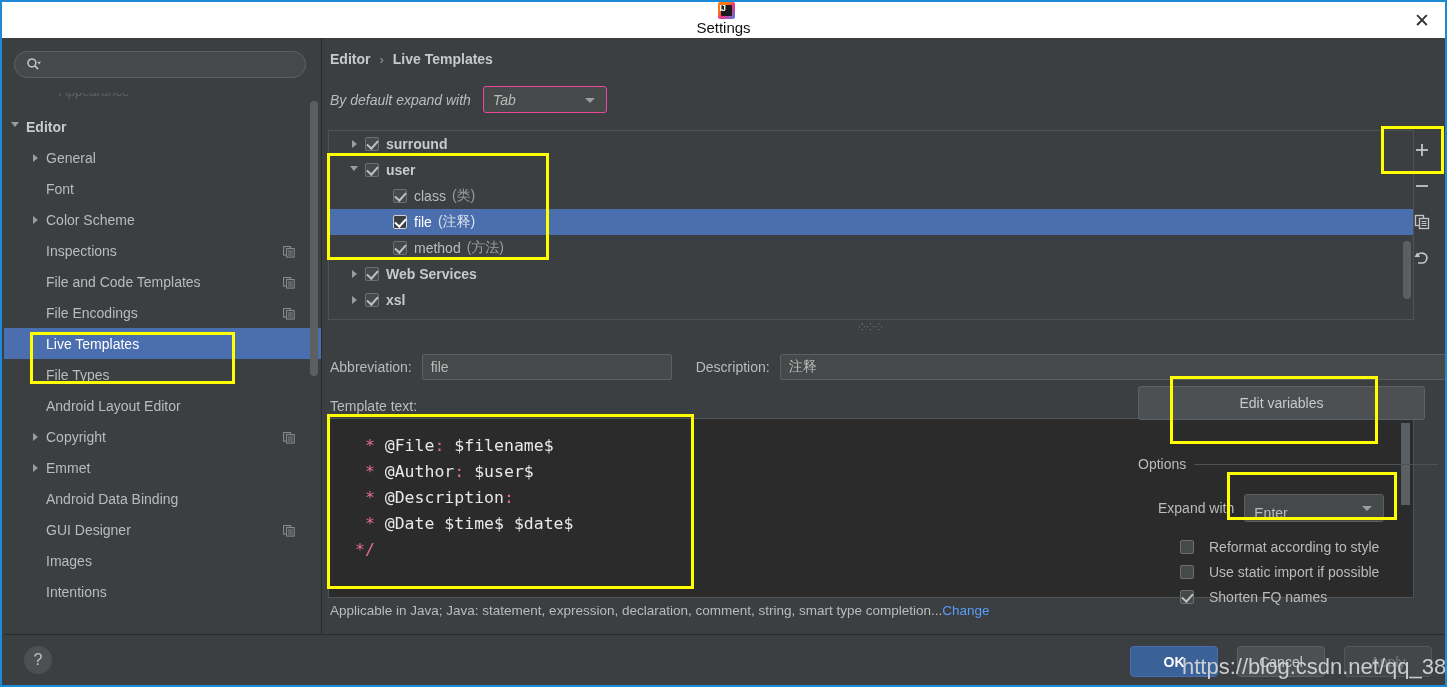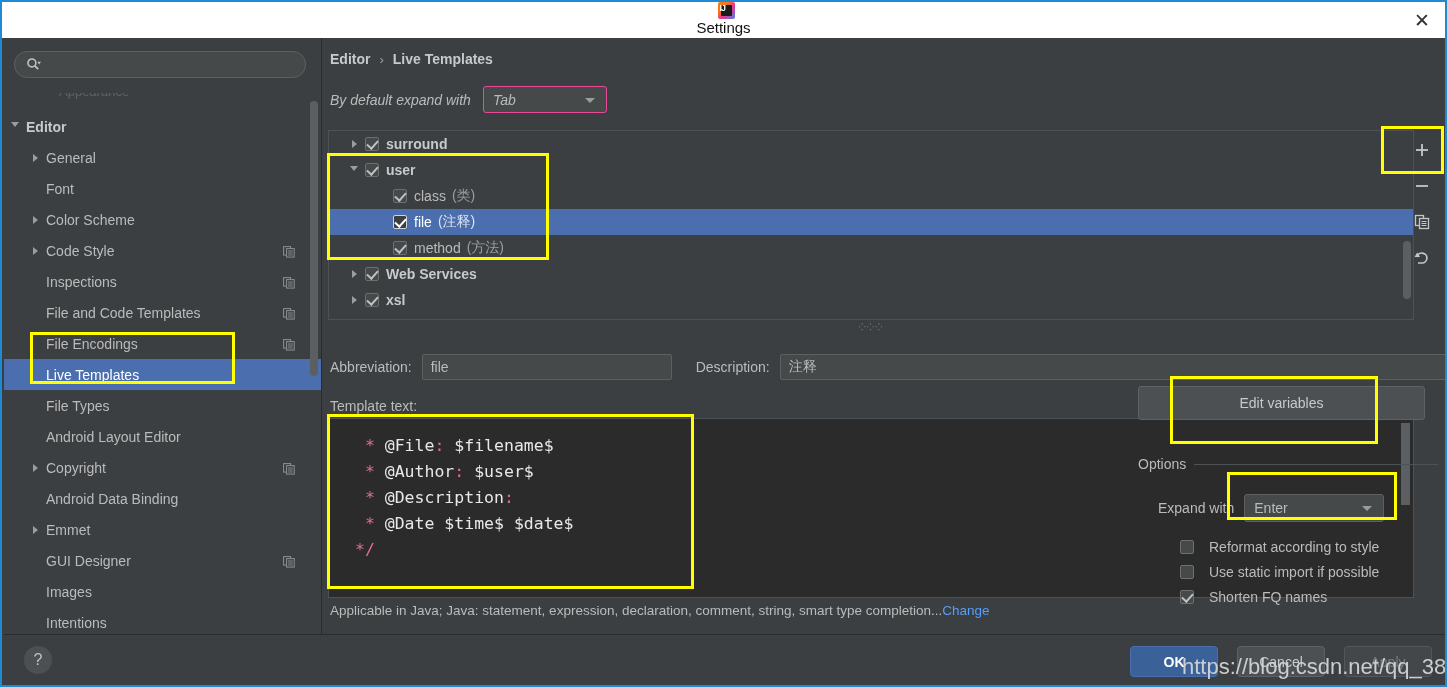--- a/index.html
+++ b/index.html
@@ -270,21 +270,21 @@
   }
   .optgroup .gline { flex: 1; height: 1px; background: #4e5254; }
   .expwith {
     position: absolute; left: 20px; top: 38px;
     display: flex; align-items: center; gap: 10px;
   }
   .expwith .lbl { font-size: 14px; color: #bbbbbb; }
   .combo2 {
     width: 140px; height: 28px;
     background: #45494a; border: 1px solid #5e6060; border-radius: 3px;
-    display: flex; align-items: center; position: relative; cursor: pointer;
+    display: flex; align-items: flex-end; position: relative; cursor: pointer;
   }
   .combo2 .val { padding-left: 9px; font-size: 14px; color: #bbbbbb; }
   .combo2 .caret {
     position: absolute; right: 11px; top: 50%; margin-top: -2px;
     width: 0; height: 0;
     border-left: 5px solid transparent; border-right: 5px solid transparent;
     border-top: 5px solid #9a9d9e;
   }
   .optlist { position: absolute; left: 42px; top: 78px; }
   .optrow {
@@ -381,34 +381,20 @@
           </div>
           <div class="trow">
             <span style="width: 20px;"></span>
             <span class="arrow-slot">
               <span class="arrow"></span>
             </span>
             <span>Color Scheme</span>
           </div>
           <div class="trow">
             <span style="width: 20px;"></span>
-            <span class="arrow-slot">
-              <span class="arrow"></span>
-            </span>
-            <span>Code Style</span>
-            <span class="copy-ic"><svg width="12" height="12" viewBox="0 0 12 12">
-                <rect x="0.6" y="0.6" width="7" height="8.5" fill="none" stroke="#8d9091" stroke-width="1"></rect>
-                <rect x="3.6" y="2.6" width="7.6" height="8.5" fill="#3c3f41" stroke="#8d9091" stroke-width="1"></rect>
-                <line x1="5" y1="5" x2="9.8" y2="5" stroke="#8d9091" stroke-width=".9"></line>
-                <line x1="5" y1="7" x2="9.8" y2="7" stroke="#8d9091" stroke-width=".9"></line>
-                <line x1="5" y1="9" x2="9.8" y2="9" stroke="#8d9091" stroke-width=".9"></line>
-              </svg></span>
-          </div>
-          <div class="trow">
-            <span style="width: 20px;"></span>
             <span class="arrow-slot"></span>
             <span>Inspections</span>
             <span class="copy-ic"><svg width="12" height="12" viewBox="0 0 12 12">
                 <rect x="0.6" y="0.6" width="7" height="8.5" fill="none" stroke="#8d9091" stroke-width="1"></rect>
                 <rect x="3.6" y="2.6" width="7.6" height="8.5" fill="#3c3f41" stroke="#8d9091" stroke-width="1"></rect>
                 <line x1="5" y1="5" x2="9.8" y2="5" stroke="#8d9091" stroke-width=".9"></line>
                 <line x1="5" y1="7" x2="9.8" y2="7" stroke="#8d9091" stroke-width=".9"></line>
                 <line x1="5" y1="9" x2="9.8" y2="9" stroke="#8d9091" stroke-width=".9"></line>
               </svg></span>
           </div>
@@ -460,29 +446,29 @@
             <span class="copy-ic"><svg width="12" height="12" viewBox="0 0 12 12">
                 <rect x="0.6" y="0.6" width="7" height="8.5" fill="none" stroke="#8d9091" stroke-width="1"></rect>
                 <rect x="3.6" y="2.6" width="7.6" height="8.5" fill="#3c3f41" stroke="#8d9091" stroke-width="1"></rect>
                 <line x1="5" y1="5" x2="9.8" y2="5" stroke="#8d9091" stroke-width=".9"></line>
                 <line x1="5" y1="7" x2="9.8" y2="7" stroke="#8d9091" stroke-width=".9"></line>
                 <line x1="5" y1="9" x2="9.8" y2="9" stroke="#8d9091" stroke-width=".9"></line>
               </svg></span>
           </div>
           <div class="trow">
             <span style="width: 20px;"></span>
+            <span class="arrow-slot">
+              <span class="arrow"></span>
+            </span>
+            <span>Emmet</span>
+          </div>
+          <div class="trow">
+            <span style="width: 20px;"></span>
             <span class="arrow-slot"></span>
             <span>Android Data Binding</span>
-          </div>
-          <div class="trow">
-            <span style="width: 20px;"></span>
-            <span class="arrow-slot">
-              <span class="arrow"></span>
-            </span>
-            <span>Emmet</span>
           </div>
           <div class="trow">
             <span style="width: 20px;"></span>
             <span class="arrow-slot"></span>
             <span>GUI Designer</span>
             <span class="copy-ic"><svg width="12" height="12" viewBox="0 0 12 12">
                 <rect x="0.6" y="0.6" width="7" height="8.5" fill="none" stroke="#8d9091" stroke-width="1"></rect>
                 <rect x="3.6" y="2.6" width="7.6" height="8.5" fill="#3c3f41" stroke="#8d9091" stroke-width="1"></rect>
                 <line x1="5" y1="5" x2="9.8" y2="5" stroke="#8d9091" stroke-width=".9"></line>
                 <line x1="5" y1="7" x2="9.8" y2="7" stroke="#8d9091" stroke-width=".9"></line>

